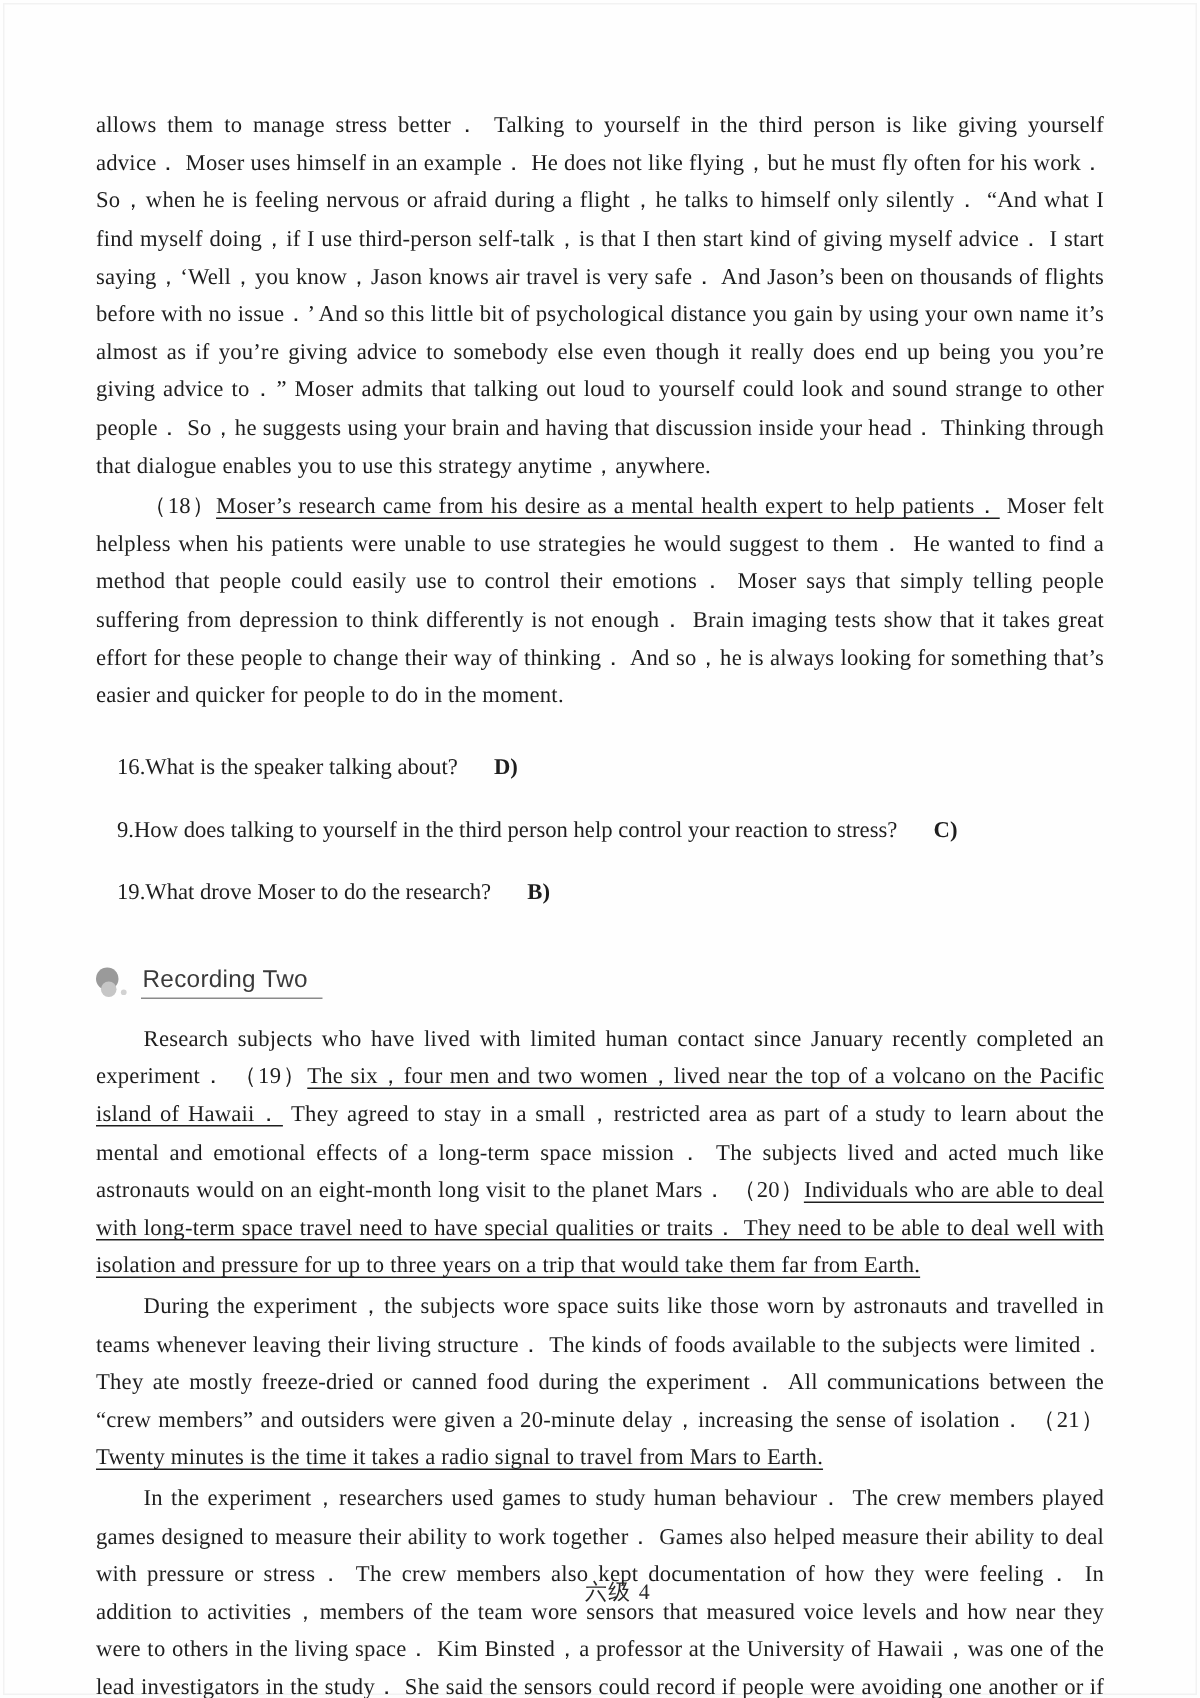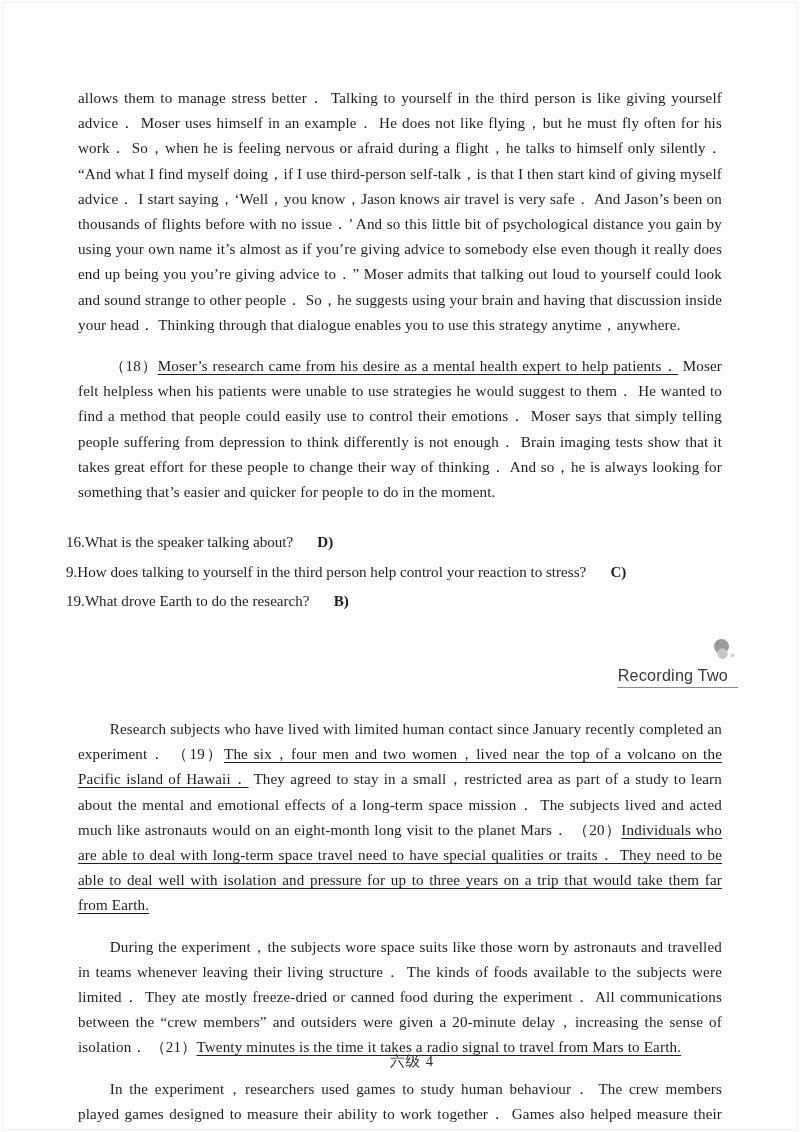--- a/index.html
+++ b/index.html
@@ -36,42 +36,42 @@
   }
 
   .content {
     position: absolute;
     left: 62px;
     top: 70px;
     width: 676px;
   }
 
   p.para {
-    margin: 16px;
+    margin: 2px;
     font-size: 15.1px;
     line-height: 25.2px;
     text-align: justify;
     text-justify: inter-word;
     letter-spacing: 0.01em;
     color: #1e1e1e;
     -webkit-font-smoothing: antialiased;
   }
 
   p.indent {
     text-indent: 2.1em;
   }
 
   .u {
     text-decoration: underline;
     text-underline-offset: 2.5px;
     text-decoration-thickness: 1px;
   }
 
   .qline {
-    margin: 4px;
+    margin: 16px;
     font-size: 15.1px;
     line-height: 25.6px;
     color: #1e1e1e;
     white-space: nowrap;
   }
 
   .qnum {
     display: inline-block;
   }
 
@@ -84,21 +84,20 @@
   .spacer-md { height: 13px; }
   .spacer-lg { height: 19px; }
 
   
   .rec-head {
     display: flex;
     align-items: flex-end;
     gap: 6px;
     margin: 0;
     padding: 0;
-    flex-direction: column;
   }
 
   .rec-icon {
     position: relative;
     width: 26px;
     height: 22px;
     flex: 0 0 auto;
     display: block;
   }
 
@@ -138,21 +137,21 @@
     <div>
       <p class="para"><span>allows them to manage stress better． Talking to yourself in the third person is like giving yourself advice． Moser uses himself in an example． He does not like flying，but he must fly often for his work． So，when he is feeling nervous or afraid during a flight，he talks to himself  only silently． “And what I find myself doing，if I use third-person self-talk，is that I then start kind of giving myself advice． I start saying，‘Well，you know，Jason knows air travel is very safe． And Jason’s been on thousands of flights before with no issue．’ And so this little bit of psychological distance you gain by using your own name  it’s almost as if you’re giving advice to somebody else even though it really does end up being you you’re giving advice to．” Moser admits that talking out loud to yourself could look and sound strange to other people． So，he suggests using your brain and having that discussion inside your head． Thinking through that dialogue enables you to use this strategy anytime，anywhere.</span></p>
       <p class="para indent"><span>（18）</span><span class="u">Moser’s research came from his desire as a mental health expert to help patients．</span><span> Moser felt helpless when his patients were unable to use strategies he would suggest to them． He wanted to find a method that people could easily use to control their emotions． Moser says that simply telling people suffering from depression to think differently is not enough． Brain imaging tests show that it takes great effort for these people to change their way of thinking． And so，he is always looking for something that’s easier and quicker for people to do in the moment.</span></p>
     </div>
 
     <div class="spacer-sm"></div>
 
     <div>
       <p class="qline"><span class="qnum">16. </span><span>What is the speaker talking about?</span><span class="ans">D)</span></p>
       <p class="qline"><span class="qnum">9. </span><span>How does talking to yourself in the third person help control your reaction to stress?</span><span class="ans">C)</span></p>
-      <p class="qline"><span class="qnum">19. </span><span>What drove Earth to do the research?</span><span class="ans">B)</span></p>
+      <p class="qline"><span class="qnum">19. </span><span>What drove Moser to do the research?</span><span class="ans">B)</span></p>
     </div>
 
     <div class="spacer-lg"></div>
 
     <div class="rec-head">
       <span class="rec-icon">
         <svg width="26" height="22" viewBox="0 0 26 22" aria-hidden="true">
           <circle cx="9.5" cy="8.5" r="7.5" fill="#9a9a9a"></circle>
           <circle cx="10.5" cy="15.5" r="5.2" fill="#c6c6c6"></circle>
           <circle cx="20.5" cy="17.5" r="1.9" fill="#d2d2d2"></circle>

